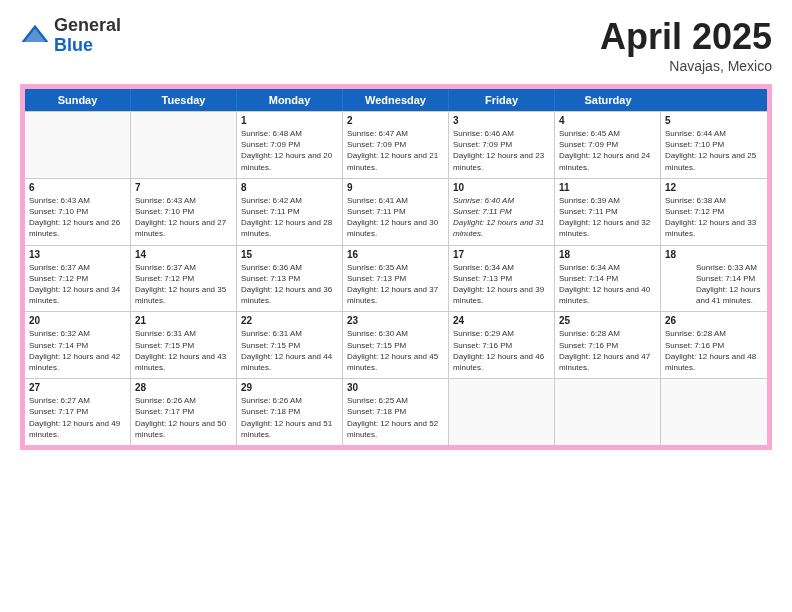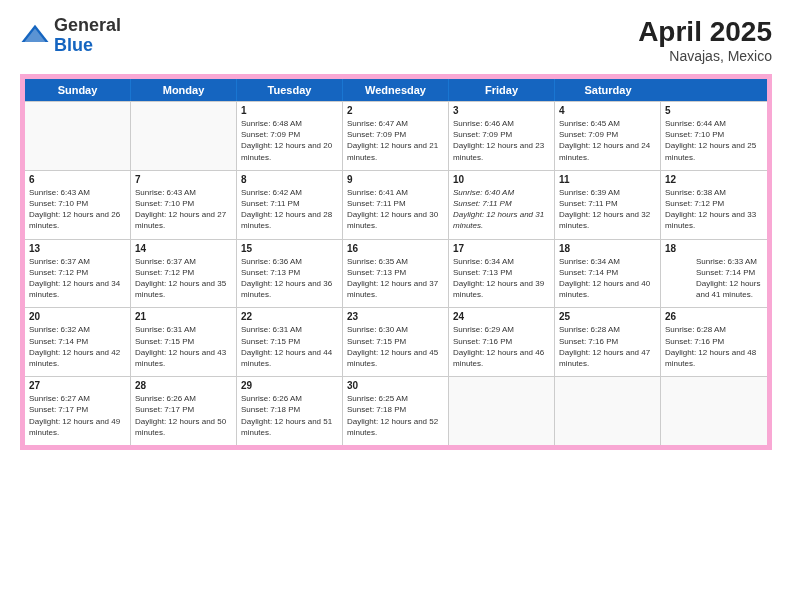--- a/index.html
+++ b/index.html
@@ -36,21 +36,21 @@
     .logo-text .general { color: #333; }
     .logo-text .blue { color: #1565c0; }
     .logo-icon {
       width: 30px;
       height: 30px;
     }
     .title-block {
       text-align: right;
     }
     .cal-title {
-      font-size: 28px;
+      font-size: 36px;
       font-weight: bold;
       color: #222;
     }
     .cal-subtitle {
       font-size: 14px;
       color: #444;
     }
     .calendar {
       flex: 1;
       display: flex;
@@ -121,22 +121,22 @@
     </div>
     <div class="title-block">
       <div class="cal-title">April 2025</div>
       <div class="cal-subtitle">Navajas, Mexico</div>
     </div>
   </div>
 
   <div class="calendar">
     <div class="cal-header-row">
     <div class="cal-header-cell">Sunday</div>
+        <div class="cal-header-cell">Tuesday</div>
         <div class="cal-header-cell">Monday</div>
-        <div class="cal-header-cell">Tuesday</div>
         <div class="cal-header-cell">Wednesday</div>
         <div class="cal-header-cell">Friday</div>
         <div class="cal-header-cell">Saturday</div>
       </div>
     <div class="cal-body">
     <div class="cal-week">
           <div class="cal-cell empty"></div>
           <div class="cal-cell empty"></div>
           <div class="cal-cell">
             <div class="day-num">1</div>

